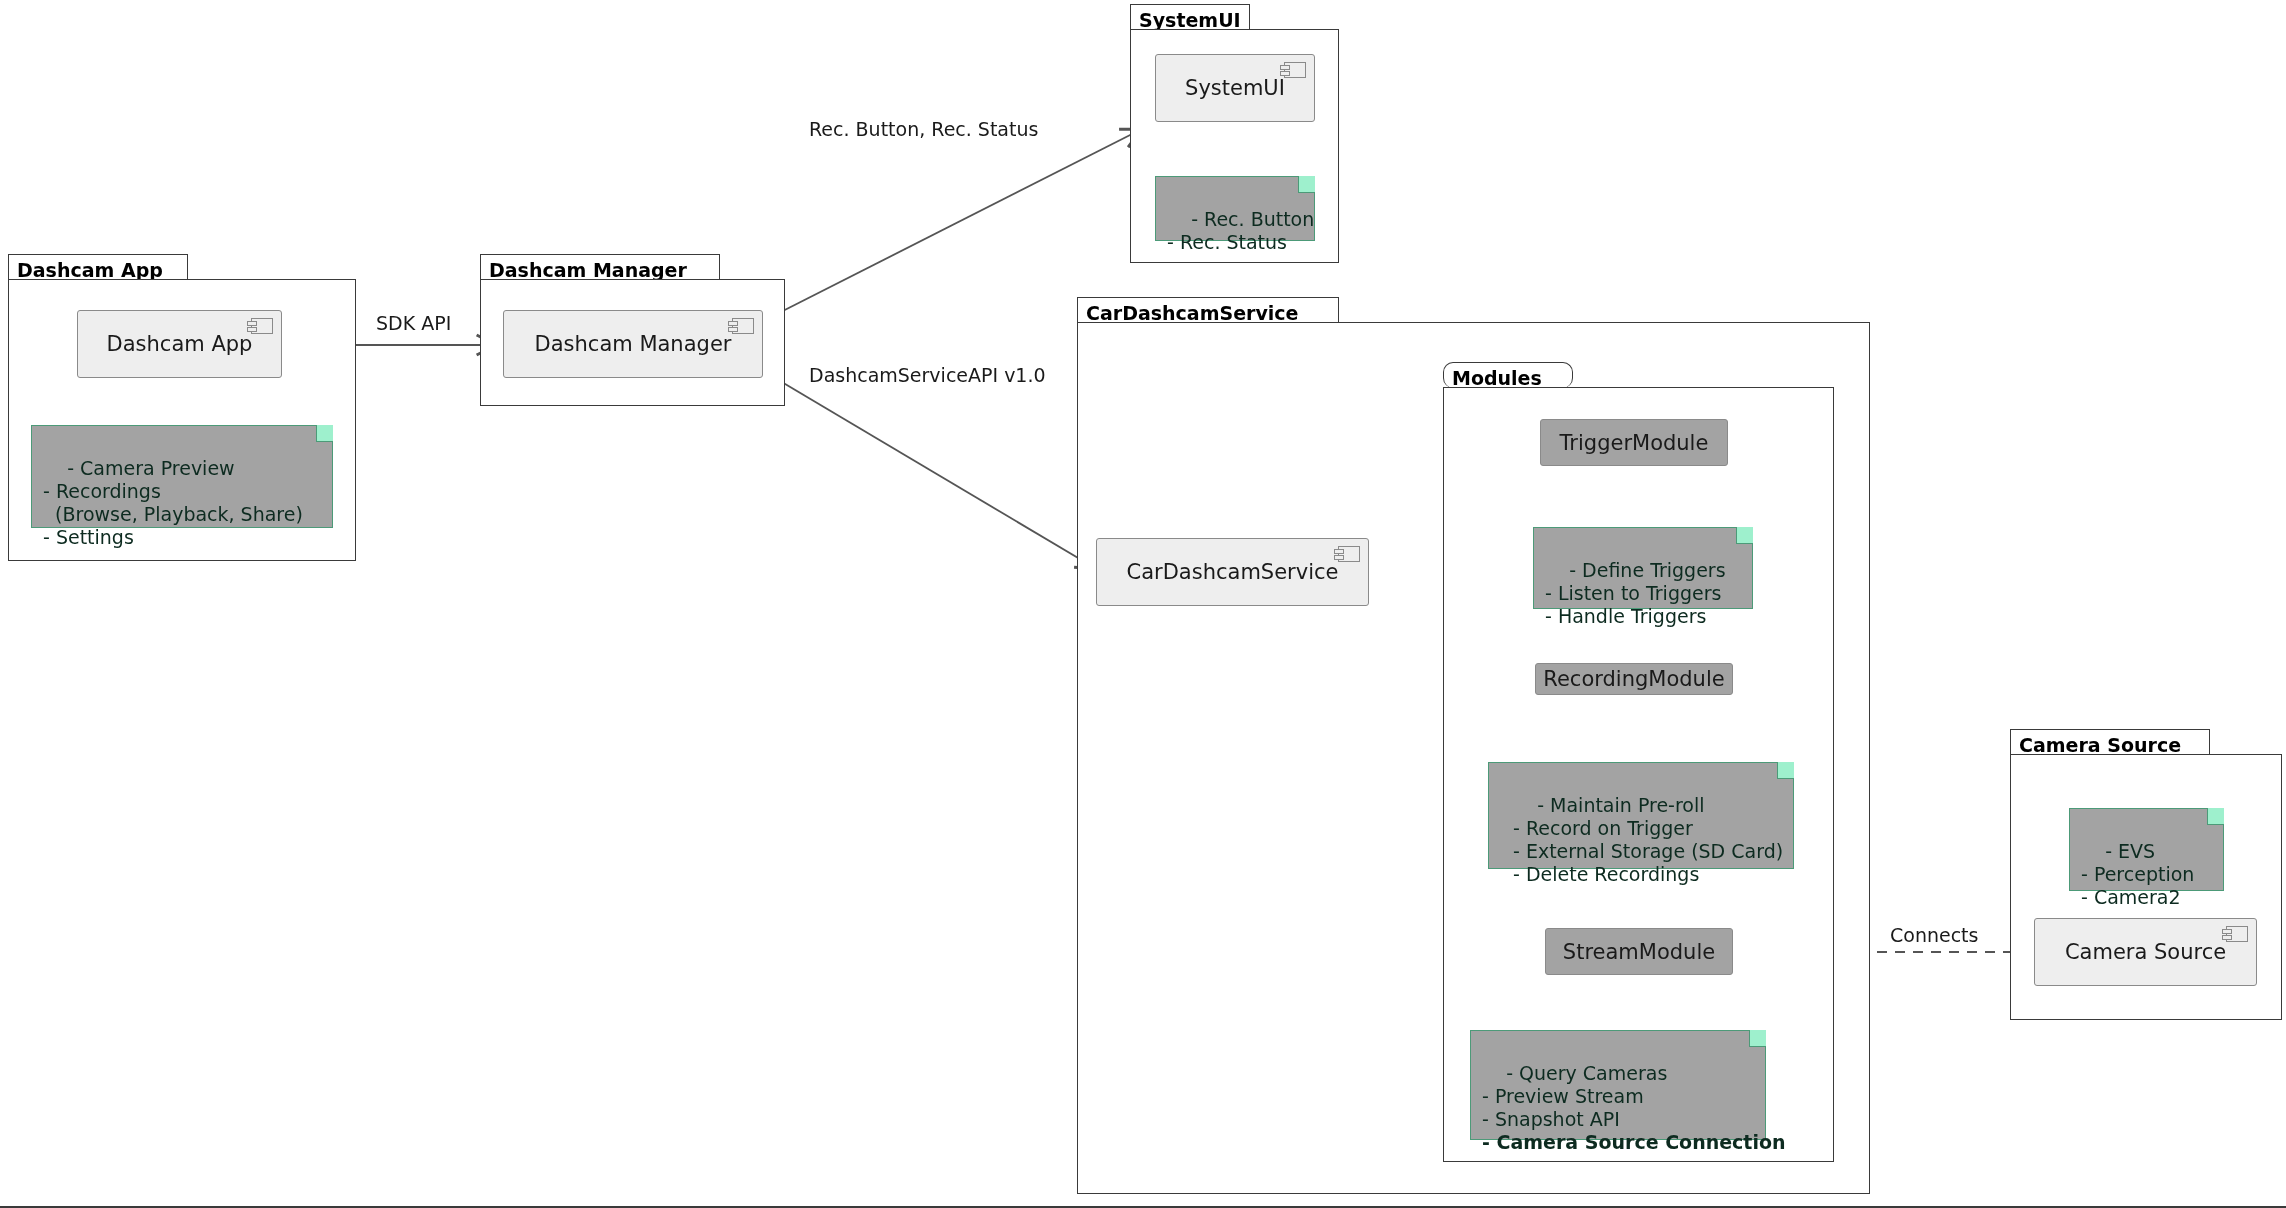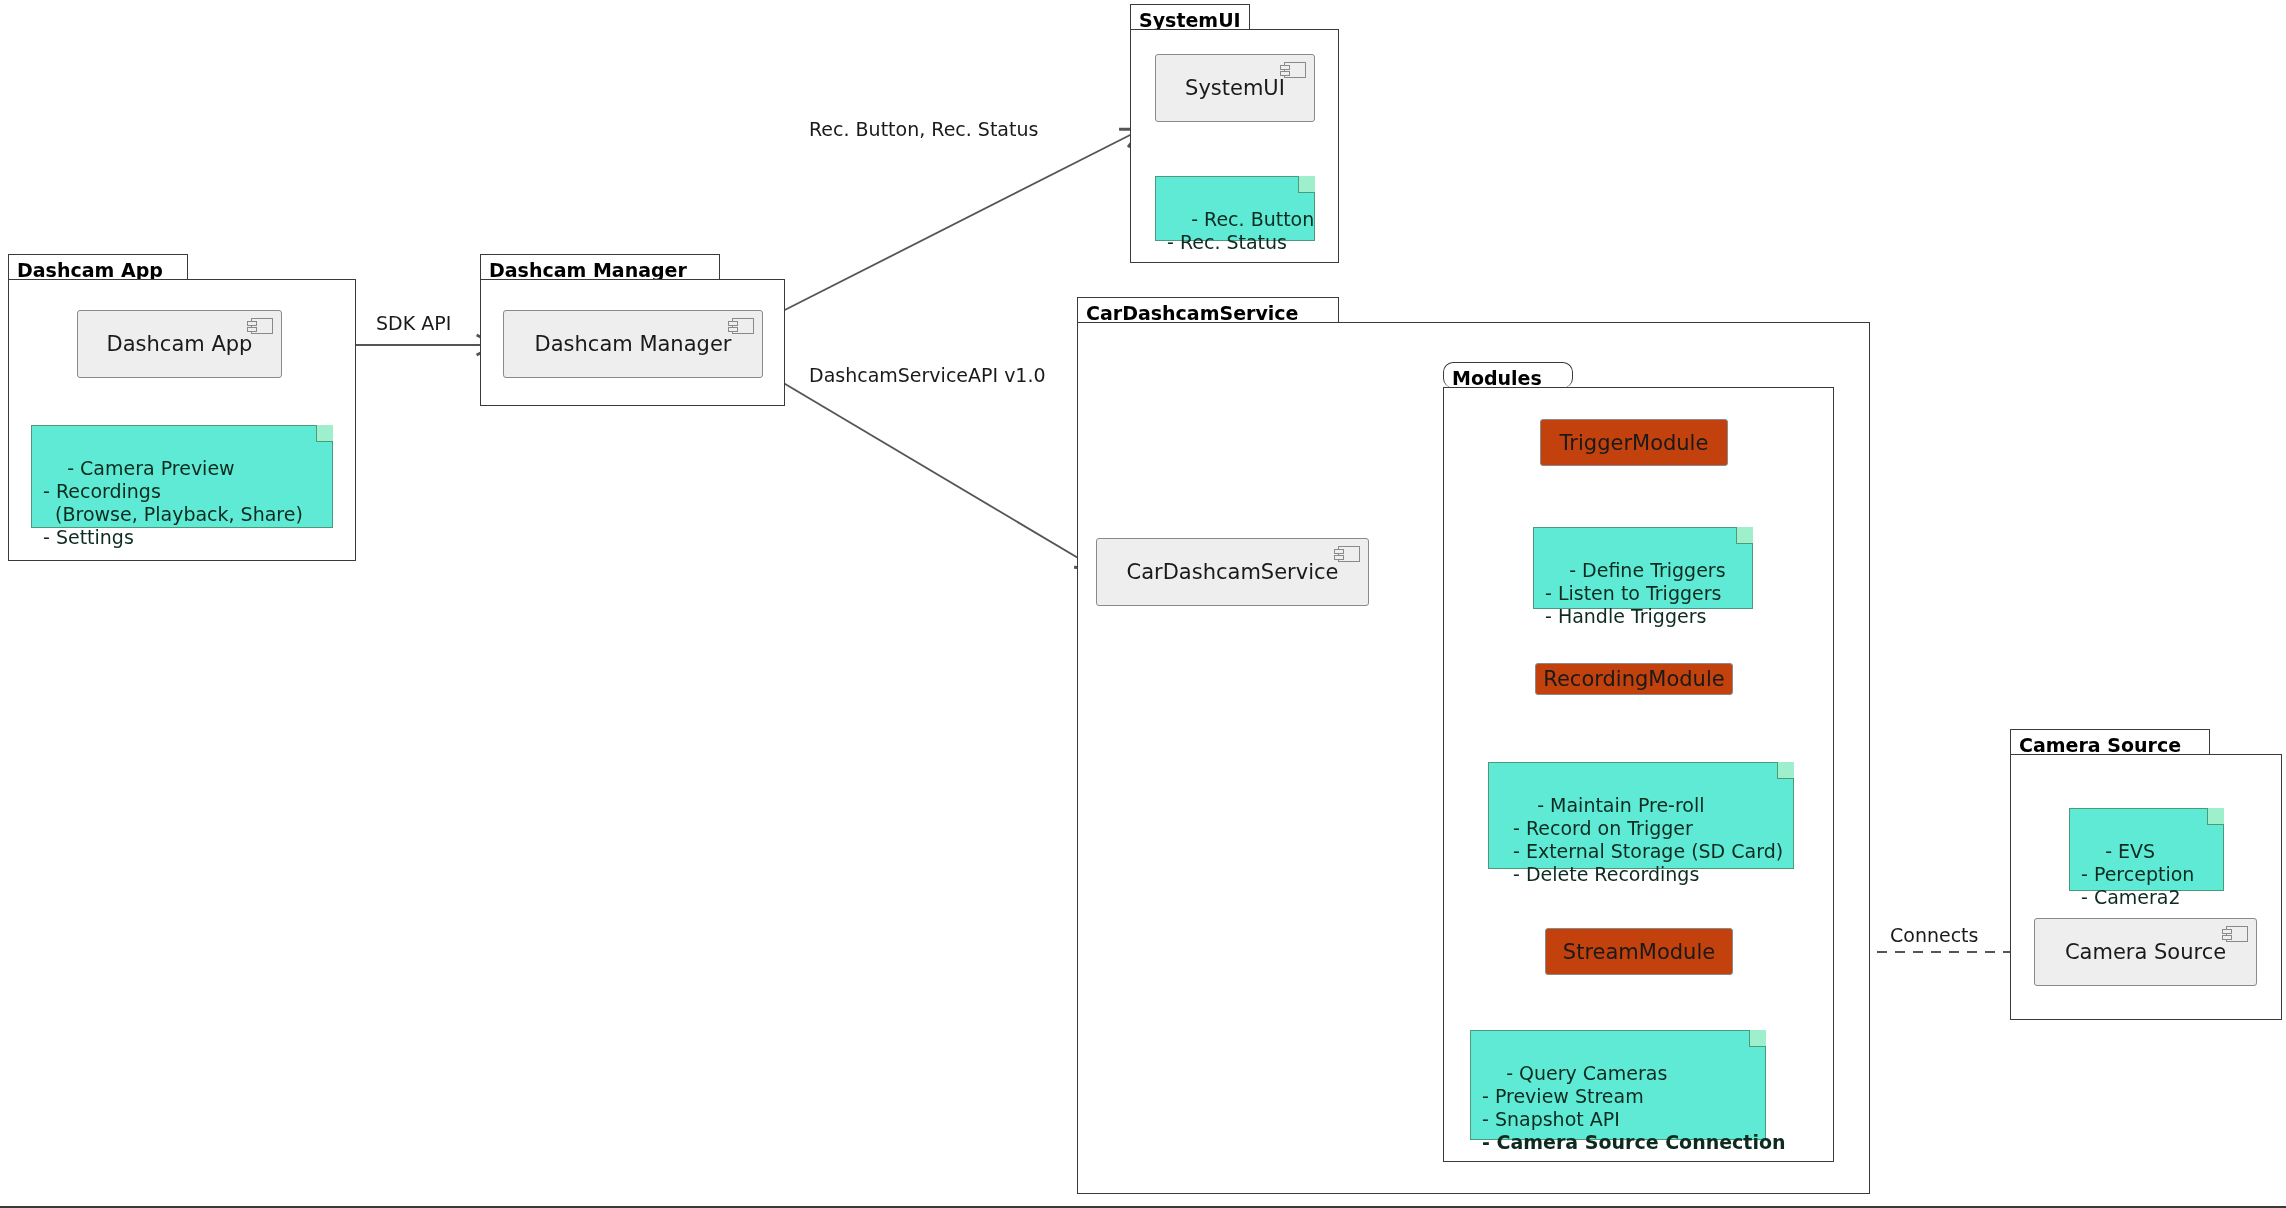--- a/index.html
+++ b/index.html
@@ -81,36 +81,36 @@
     border: 1.3px solid #8a8a8a;
     background: #eeeeee;
     box-sizing: border-box;
   }
   .component .comp-icon:before { top: 2px; }
   .component .comp-icon:after  { top: 8px; }
 
   
   .module {
     position: absolute;
-    background: #c2410c;
+    background: #a3a3a3;
     border: 1.3px solid #8a8a8a;
     border-radius: 3px;
     box-sizing: border-box;
     display: flex;
     align-items: center;
     justify-content: center;
     font-size: 21px;
     color: #1a1a1a;
     white-space: nowrap;
   }
 
   
   .note {
     position: absolute;
-    background: #5eead4;
+    background: #a3a3a3;
     border: 1.3px solid #4c9a78;
     box-sizing: border-box;
     font-size: 19px;
     color: #0d2b20;
     padding: 8px 12px 8px 11px;
     line-height: 23px;
     white-space: pre;
   }
   .note .fold {
     position: absolute;

